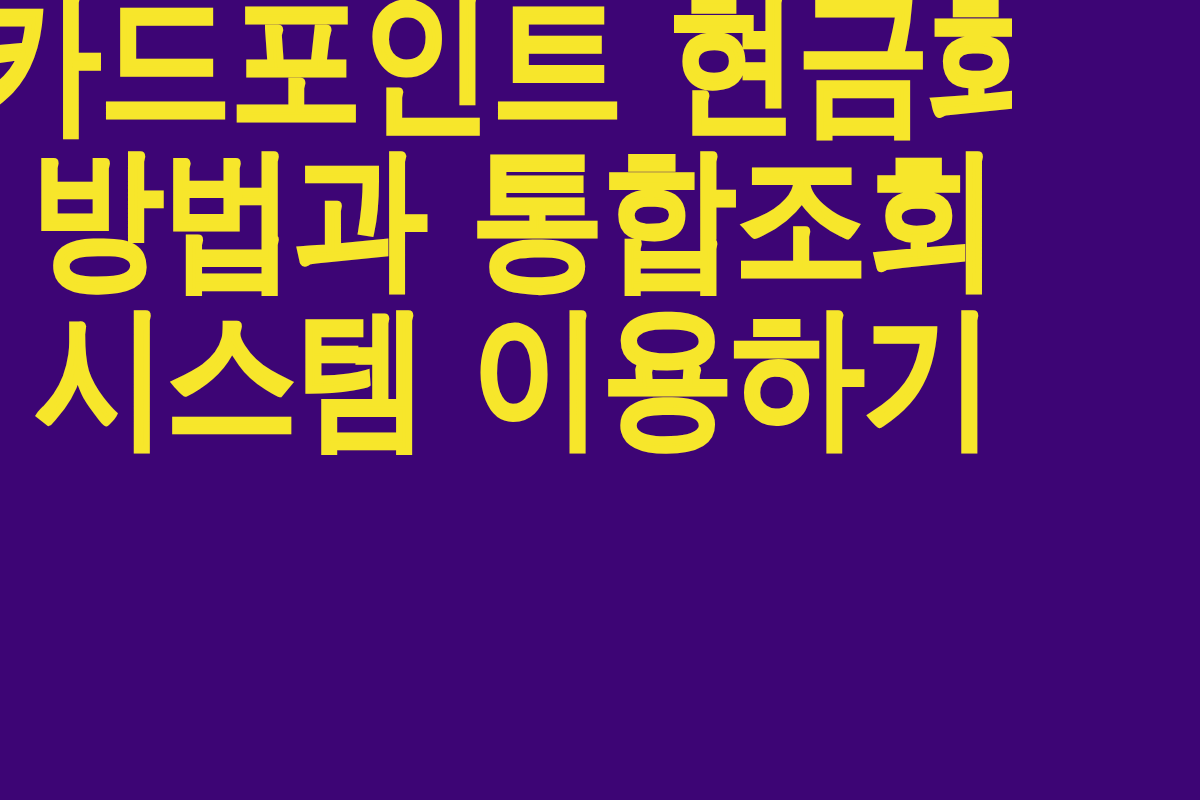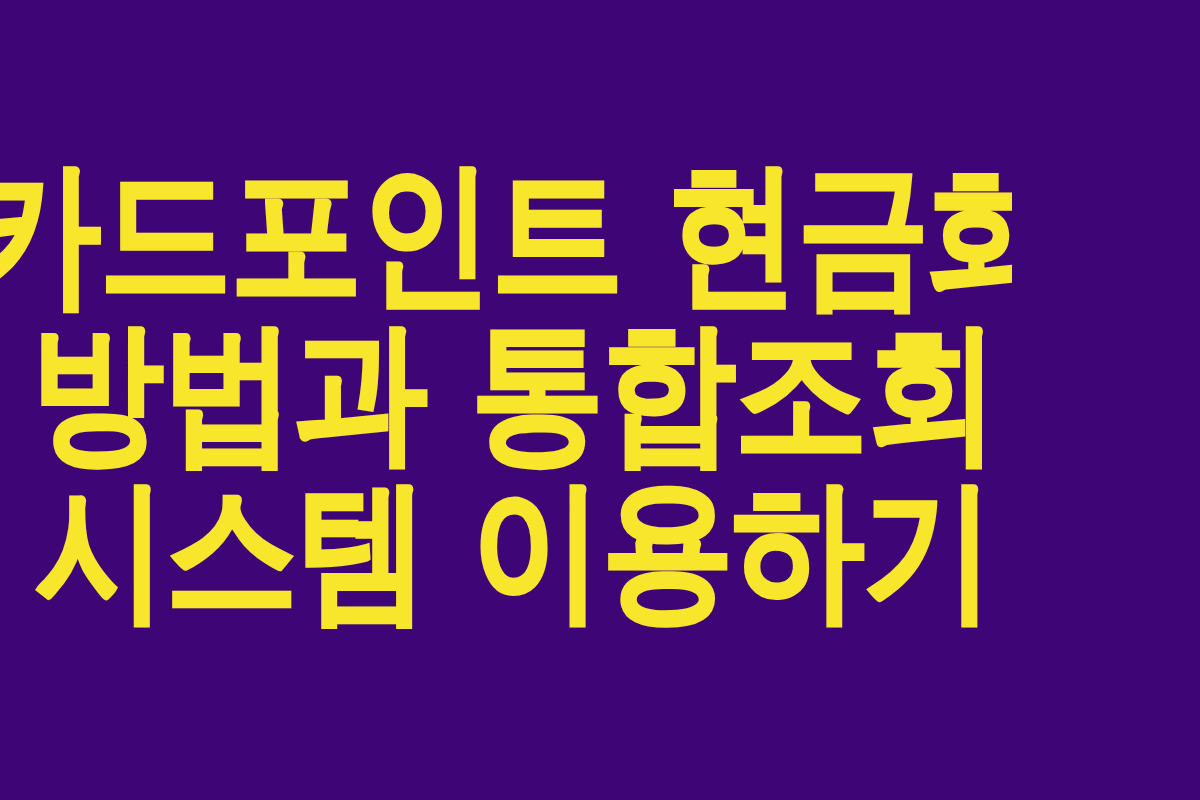--- a/index.html
+++ b/index.html
@@ -16,21 +16,21 @@
   }
 
   .banner {
     position: relative;
     width: 1012px;
     height: 800px;
     background: #3d0575;
     display: flex;
     flex-direction: column;
     align-items: center;
-    justify-content: center;
+    justify-content: flex-start;
     box-sizing: border-box;
     overflow: hidden;
     padding-left: 16px;
   }
 
   .title-block {
     width: 1200px;
     display: flex;
     flex-direction: column;
     align-items: center;

